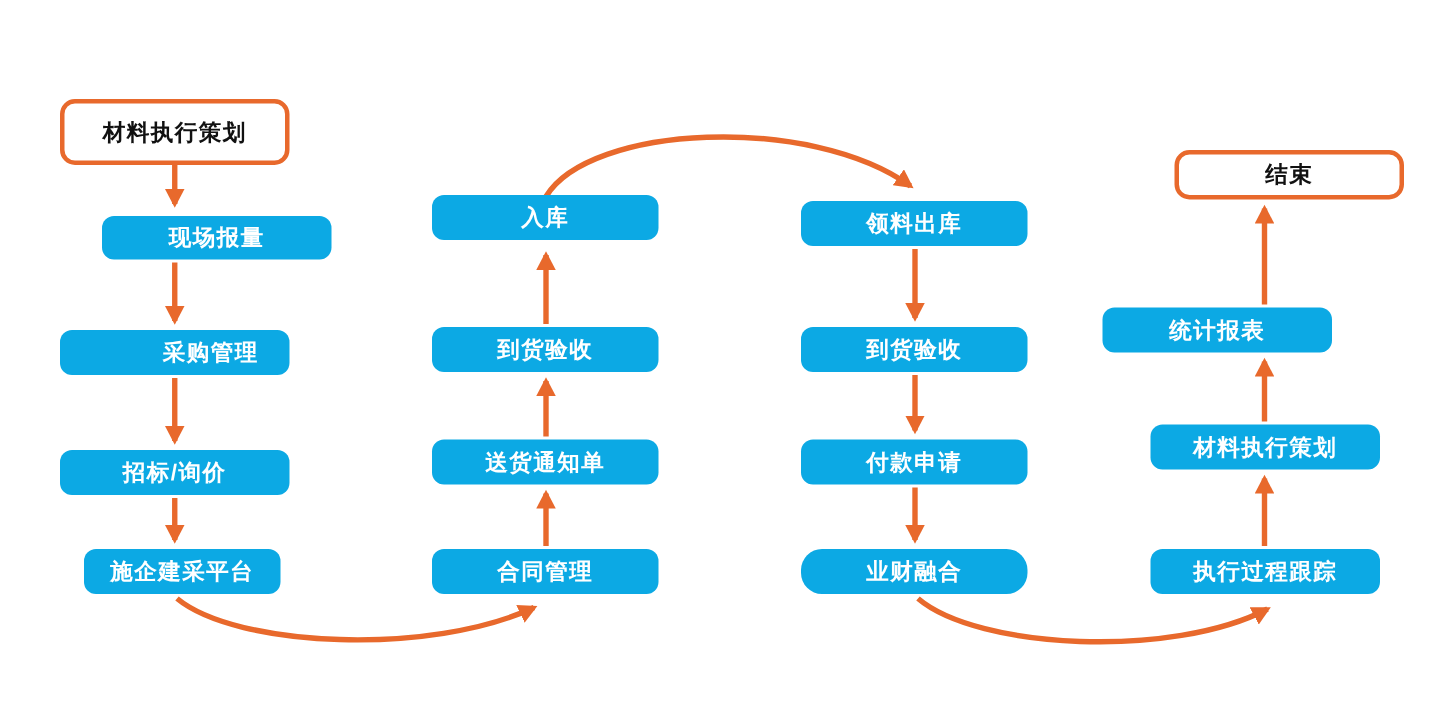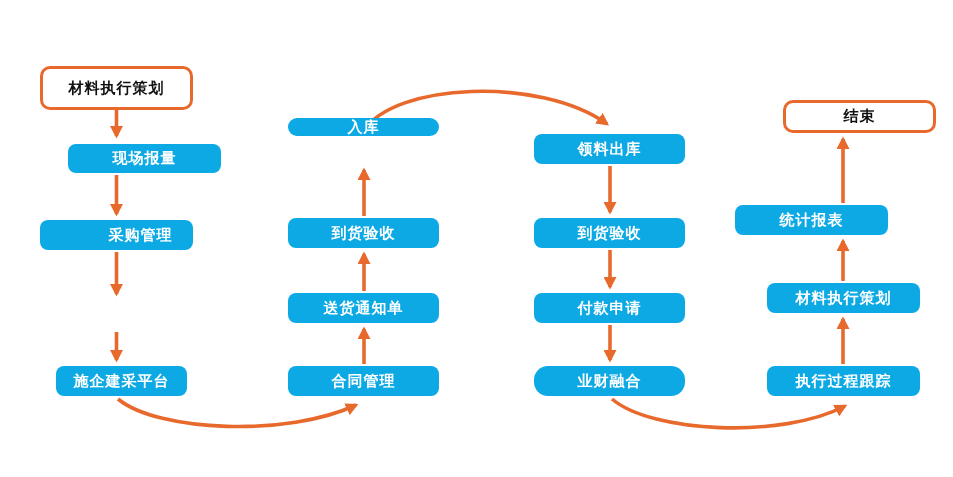--- a/index.html
+++ b/index.html
@@ -84,26 +84,27 @@
     <path class="arrow" marker-end="url(#ah)" d="M612 399 C 652 433, 782 439, 845 406"></path>
 
     <path class="arrow" marker-end="url(#ah)" d="M843 364 L843 319"></path>
     <path class="arrow" marker-end="url(#ah)" d="M843 281 L843 241"></path>
     <path class="arrow" marker-end="url(#ah)" d="M843 203 L843 139"></path>
   </svg>
 
   <div class="node terminal" style="left:40px;top:66px;width:153px;height:44px;">材料执行策划</div>
   <div class="node process" style="left:40px;top:144px;width:153px;height:29px;margin-left:28px;">现场报量</div>
   <div class="node process" style="left:40px;top:220px;width:153px;height:30px;padding-left:48px;">采购管理</div>
+  <div class="node process" style="left:40px;top:300px;width:153px;height:30px;">招标/询价</div>
   <div class="node process" style="left:40px;top:366px;width:131px;height:30px;margin-left:16px;">施企建采平台</div>
 
   <div class="node process" style="left:288px;top:366px;width:151px;height:30px;">合同管理</div>
   <div class="node process" style="left:288px;top:293px;width:151px;height:30px;">送货通知单</div>
   <div class="node process" style="left:288px;top:218px;width:151px;height:30px;">到货验收</div>
-  <div class="node process" style="left:288px;top:118px;width:151px;height:18px;border-radius:12px;">入库</div>
+  <div class="node process" style="left:288px;top:130px;width:151px;height:30px;">入库</div>
 
   <div class="node process" style="left:534px;top:134px;width:151px;height:30px;">领料出库</div>
   <div class="node process" style="left:534px;top:218px;width:151px;height:30px;">到货验收</div>
   <div class="node process" style="left:534px;top:293px;width:151px;height:30px;">付款申请</div>
   <div class="node process" style="left:534px;top:366px;width:151px;height:30px;border-radius:14px;">业财融合</div>
 
   <div class="node process" style="left:767px;top:366px;width:153px;height:30px;">执行过程跟踪</div>
   <div class="node process" style="left:767px;top:283px;width:153px;height:30px;">材料执行策划</div>
   <div class="node process" style="left:735px;top:205px;width:153px;height:30px;">统计报表</div>
   <div class="node terminal" style="left:767px;top:100px;width:153px;height:33px;margin-left:16px;">结束</div>

